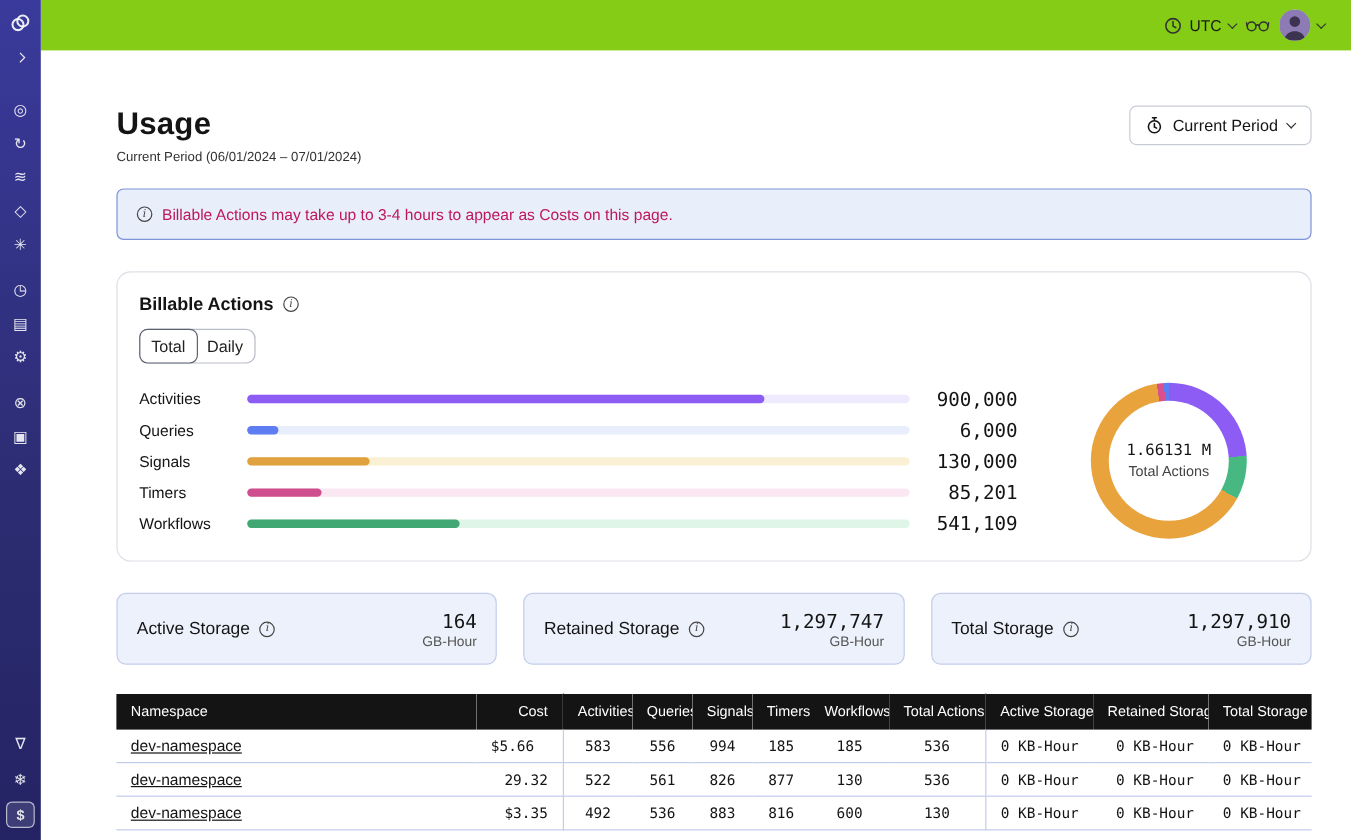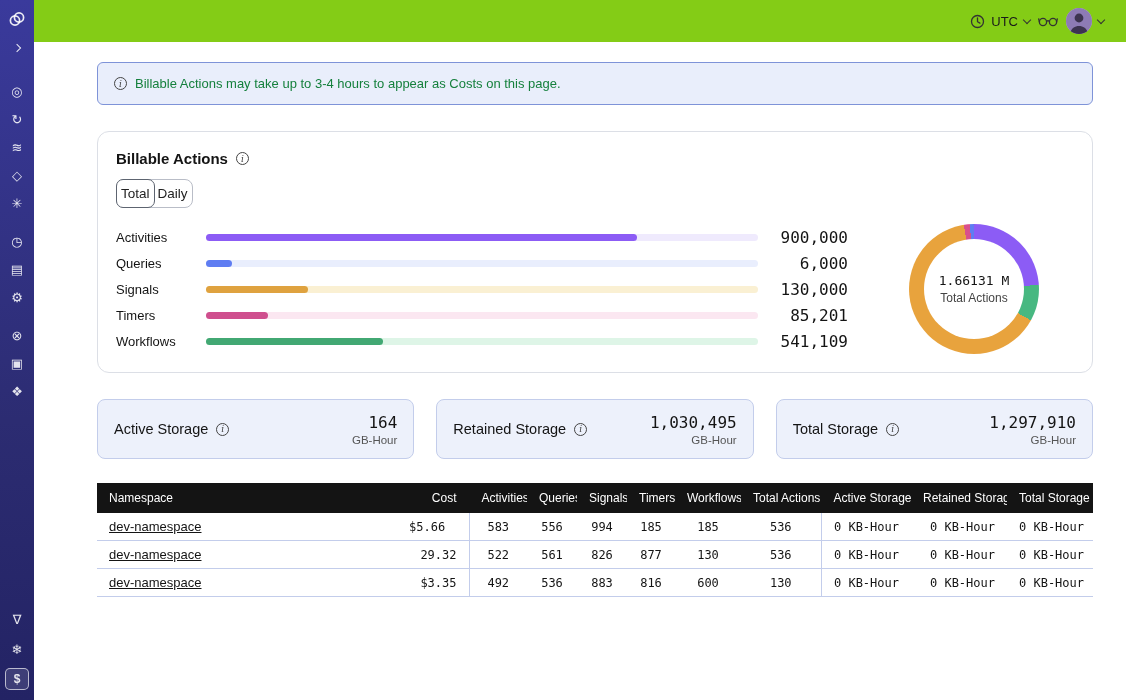--- a/index.html
+++ b/index.html
@@ -36,34 +36,34 @@
   
   .main { margin-left:34px; padding:0 33px 0 63px; }
   .page-head { display:flex; justify-content:space-between; align-items:flex-start; margin-top:46px; }
   .page-title { font-size:26px; font-weight:700; letter-spacing:.2px; color:#141414; }
   .page-sub { font-size:11px; color:#333; margin-top:6px; }
   .period-btn { display:flex; align-items:center; gap:8px; background:#fff;
     border:1px solid #c7cbd4; border-radius:6px; padding:8px 13px; font-size:13.5px;
     font-weight:500; cursor:pointer; color:#141414; }
 
   .banner { margin-top:20px; background:#e9eefb; border:1px solid #7e93d8; border-radius:6px;
-    padding:13px 16px; font-size:13px; color:#15803d; display:flex; align-items:center; gap:8px; }
+    padding:13px 16px; font-size:13px; color:#be185d; display:flex; align-items:center; gap:8px; }
 
   .info-i { display:inline-flex; width:13px; height:13px; border:1px solid #444; border-radius:50%;
     align-items:center; justify-content:center; font-size:9px; color:#444; flex:0 0 auto;
     font-family:"DejaVu Serif", serif; font-style:italic; }
   .info-i::before { content:"i"; }
 
   
   .card { margin-top:26px; background:#fff; border:1px solid #dcdfe6; border-radius:12px; padding:18px; }
   .card-title-row { display:flex; align-items:center; gap:8px; }
   .card-title { font-size:15px; font-weight:700; color:#141414; }
   .tabs { display:inline-flex; border:1px solid #b9bdc7; border-radius:8px; margin-top:12px; background:#fff; }
   .tab { font-family:inherit; font-size:13.5px; font-weight:500; color:#222; background:transparent;
-    border:none; padding:6px 4px; cursor:pointer; border-radius:7px; }
+    border:none; padding:6px 9px; cursor:pointer; border-radius:7px; }
   .tab.active { border:1px solid #5d6470; background:#fff; margin:-1px; position:relative; }
 
   .chart-row { display:flex; align-items:center; margin-top:16px; }
   .bars { flex:1; }
   .bar-row { display:flex; align-items:center; height:26px; }
   .bar-label { width:84px; font-size:13px; color:#141414; flex:0 0 auto; }
   .bar-track { flex:1; height:7px; border-radius:4px; position:relative; margin:0 10px 0 6px; }
   .bar-fill { position:absolute; left:0; top:0; height:100%; border-radius:4px; }
   .bar-value { width:80px; text-align:right; font-family:"DejaVu Sans Mono", monospace; font-size:16px; color:#141414; }
 
@@ -186,20 +186,34 @@
         <circle cx="13" cy="10" r="4.4" fill="#3c3350"></circle>
         <path d="M4 26c1-6 5-8 9-8s8 2 9 8z" fill="#3c3350"></path>
       </svg>
     </span>
     <span class="chev-d"></span>
   </div>
 </header>
 
 <main class="main">
 
+  <div class="page-head">
+    <div>
+      <h1 class="page-title">Usage</h1>
+      <div class="page-sub">Current Period (06/01/2024 – 07/01/2024)</div>
+    </div>
+    <button class="period-btn">
+      <svg width="14" height="15" viewBox="0 0 14 15">
+        <circle cx="7" cy="8.6" r="5" fill="none" stroke="#141414" stroke-width="1.3"></circle>
+        <path d="M7 1v2M5.4 1.2h3.2M7 6v2.8l1.8 1" fill="none" stroke="#141414" stroke-width="1.3" stroke-linecap="round"></path>
+      </svg>
+      <span>Current Period</span>
+      <span class="chev-d"></span>
+    </button>
+  </div>
 
   <div class="banner">
     <span class="info-i"></span>
     <span>Billable Actions may take up to 3-4 hours to appear as Costs on this page.</span>
   </div>
 
   <section class="card">
     <div class="card-title-row">
       <span class="card-title">Billable Actions</span>
       <span class="info-i"></span>
@@ -267,21 +281,21 @@
         <div class="storage-value">164</div>
         <div class="storage-unit">GB-Hour</div>
       </span>
     </div>
     <div class="storage-card">
       <span class="storage-label">
         <span>Retained Storage</span>
         <span class="info-i"></span>
       </span>
       <span class="storage-val-box">
-        <div class="storage-value">1,030,495</div>
+        <div class="storage-value">1,297,747</div>
         <div class="storage-unit">GB-Hour</div>
       </span>
     </div>
     <div class="storage-card">
       <span class="storage-label">
         <span>Total Storage</span>
         <span class="info-i"></span>
       </span>
       <span class="storage-val-box">
         <div class="storage-value">1,297,910</div>

